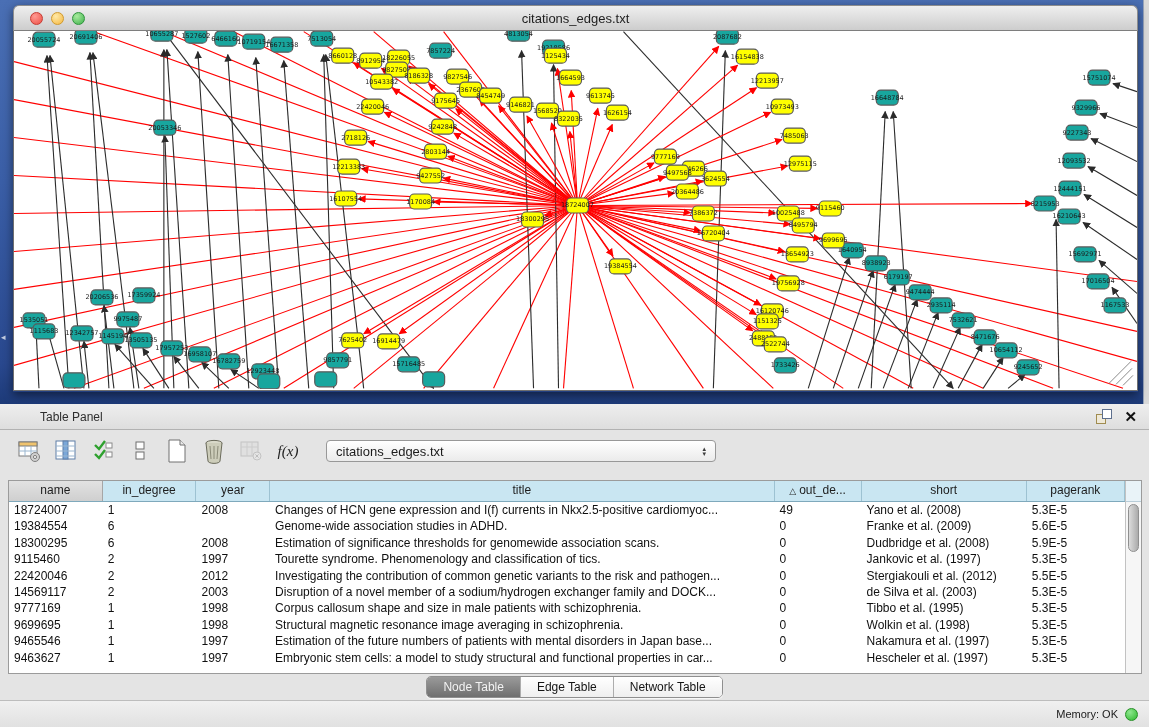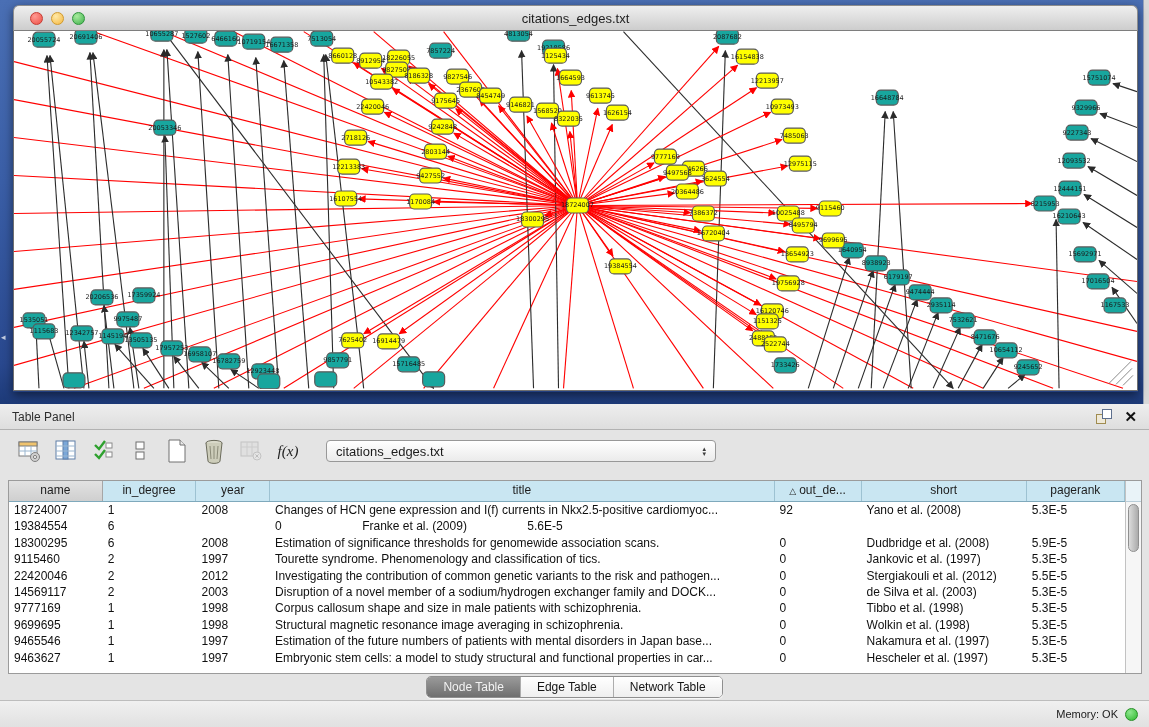--- a/index.html
+++ b/index.html
@@ -25,21 +25,21 @@
   .light.yellow{background:radial-gradient(circle at 35% 30%,#ffe9a8,#f5b841);border:1px solid #d09a2e;}
   .light.green{background:radial-gradient(circle at 35% 30%,#a9eb9e,#3eb14c);border:1px solid #2f943c;}
   .wintitle{text-align:center;line-height:25px;font-size:13px;color:#1e1e1e;}
   .netcanvas{position:relative;height:360px;background:#fff;
     border:1px solid #6f6f6f;border-top:none;box-sizing:border-box;overflow:hidden;}
   .netcanvas svg{position:absolute;left:0;top:0;}
 
   
   .panel{position:absolute;left:0;top:404px;width:1149px;height:323px;background:#e4e4e4;}
   .panel-header{height:25px;display:flex;align-items:center;
-    background:linear-gradient(#eeeeee,#dedede);border-bottom:1px solid #b2b2b2;}
+    background:linear-gradient(#eeeeee,#dedede);border-bottom:1px solid #b2b2b2;padding-left:28px;}
   .panel-title{padding-left:12px;font-size:12px;color:#2e2e2e;}
   .panel-header-icons{margin-left:auto;display:flex;align-items:center;gap:12px;padding-right:12px;}
   .float-icon{width:16px;height:16px;position:relative;display:inline-block;}
   .float-icon .sq1{position:absolute;left:0;top:5px;width:8px;height:8px;border:1px solid #a08c50;background:#efe9d8;}
   .float-icon .sq2{position:absolute;left:6px;top:0;width:8px;height:8px;border:1px solid #5d6f8d;background:#fff;}
   .close-x{font-size:15px;font-weight:bold;color:#111;line-height:15px;}
 
   .toolbar{height:42px;display:flex;align-items:center;gap:11px;padding-left:16px;}
   .tbtn{width:26px;height:26px;display:flex;align-items:center;justify-content:center;}
   .fx{font-size:15px;font-style:italic;color:#222;font-family:"Liberation Serif",serif;}
@@ -752,28 +752,29 @@
           <div class="hcell" style="width: 7.8%;"><span class="sortmark">△</span>out_de...</div>
           <div class="hcell" style="width: 14.8%;">short</div>
           <div class="hcell" style="width: 8.8%;">pagerank</div>
         </div>
       <div id="tbody">
           <div class="trow">
             <div class="tcell" style="width: 8.4%;">18724007</div>
             <div class="tcell" style="width: 8.4%;">1</div>
             <div class="tcell" style="width: 6.6%;">2008</div>
             <div class="tcell" style="width: 45.2%;">Changes of HCN gene expression and I(f) currents in Nkx2.5-positive cardiomyoc...</div>
-            <div class="tcell" style="width: 7.8%;">92</div>
+            <div class="tcell" style="width: 7.8%;">49</div>
             <div class="tcell" style="width: 14.8%;">Yano et al. (2008)</div>
             <div class="tcell" style="width: 8.8%;">5.3E-5</div>
           </div>
           <div class="trow">
             <div class="tcell" style="width: 8.4%;">19384554</div>
             <div class="tcell" style="width: 8.4%;">6</div>
             <div class="tcell" style="width: 6.6%; margin-top: 28px;">2009</div>
+            <div class="tcell" style="width: 45.2%;">Genome-wide association studies in ADHD.</div>
             <div class="tcell" style="width: 7.8%;">0</div>
             <div class="tcell" style="width: 14.8%;">Franke et al. (2009)</div>
             <div class="tcell" style="width: 8.8%;">5.6E-5</div>
           </div>
           <div class="trow">
             <div class="tcell" style="width: 8.4%;">18300295</div>
             <div class="tcell" style="width: 8.4%;">6</div>
             <div class="tcell" style="width: 6.6%;">2008</div>
             <div class="tcell" style="width: 45.2%;">Estimation of significance thresholds for genomewide association scans.</div>
             <div class="tcell" style="width: 7.8%;">0</div>
@@ -806,21 +807,21 @@
             <div class="tcell" style="width: 7.8%;">0</div>
             <div class="tcell" style="width: 14.8%;">de Silva et al. (2003)</div>
             <div class="tcell" style="width: 8.8%;">5.3E-5</div>
           </div>
           <div class="trow">
             <div class="tcell" style="width: 8.4%;">9777169</div>
             <div class="tcell" style="width: 8.4%;">1</div>
             <div class="tcell" style="width: 6.6%;">1998</div>
             <div class="tcell" style="width: 45.2%;">Corpus callosum shape and size in male patients with schizophrenia.</div>
             <div class="tcell" style="width: 7.8%;">0</div>
-            <div class="tcell" style="width: 14.8%;">Tibbo et al. (1998)</div>
+            <div class="tcell" style="width: 14.8%;">Tibbo et al. (1995)</div>
             <div class="tcell" style="width: 8.8%;">5.3E-5</div>
           </div>
           <div class="trow">
             <div class="tcell" style="width: 8.4%;">9699695</div>
             <div class="tcell" style="width: 8.4%;">1</div>
             <div class="tcell" style="width: 6.6%;">1998</div>
             <div class="tcell" style="width: 45.2%;">Structural magnetic resonance image averaging in schizophrenia.</div>
             <div class="tcell" style="width: 7.8%;">0</div>
             <div class="tcell" style="width: 14.8%;">Wolkin et al. (1998)</div>
             <div class="tcell" style="width: 8.8%;">5.3E-5</div>

